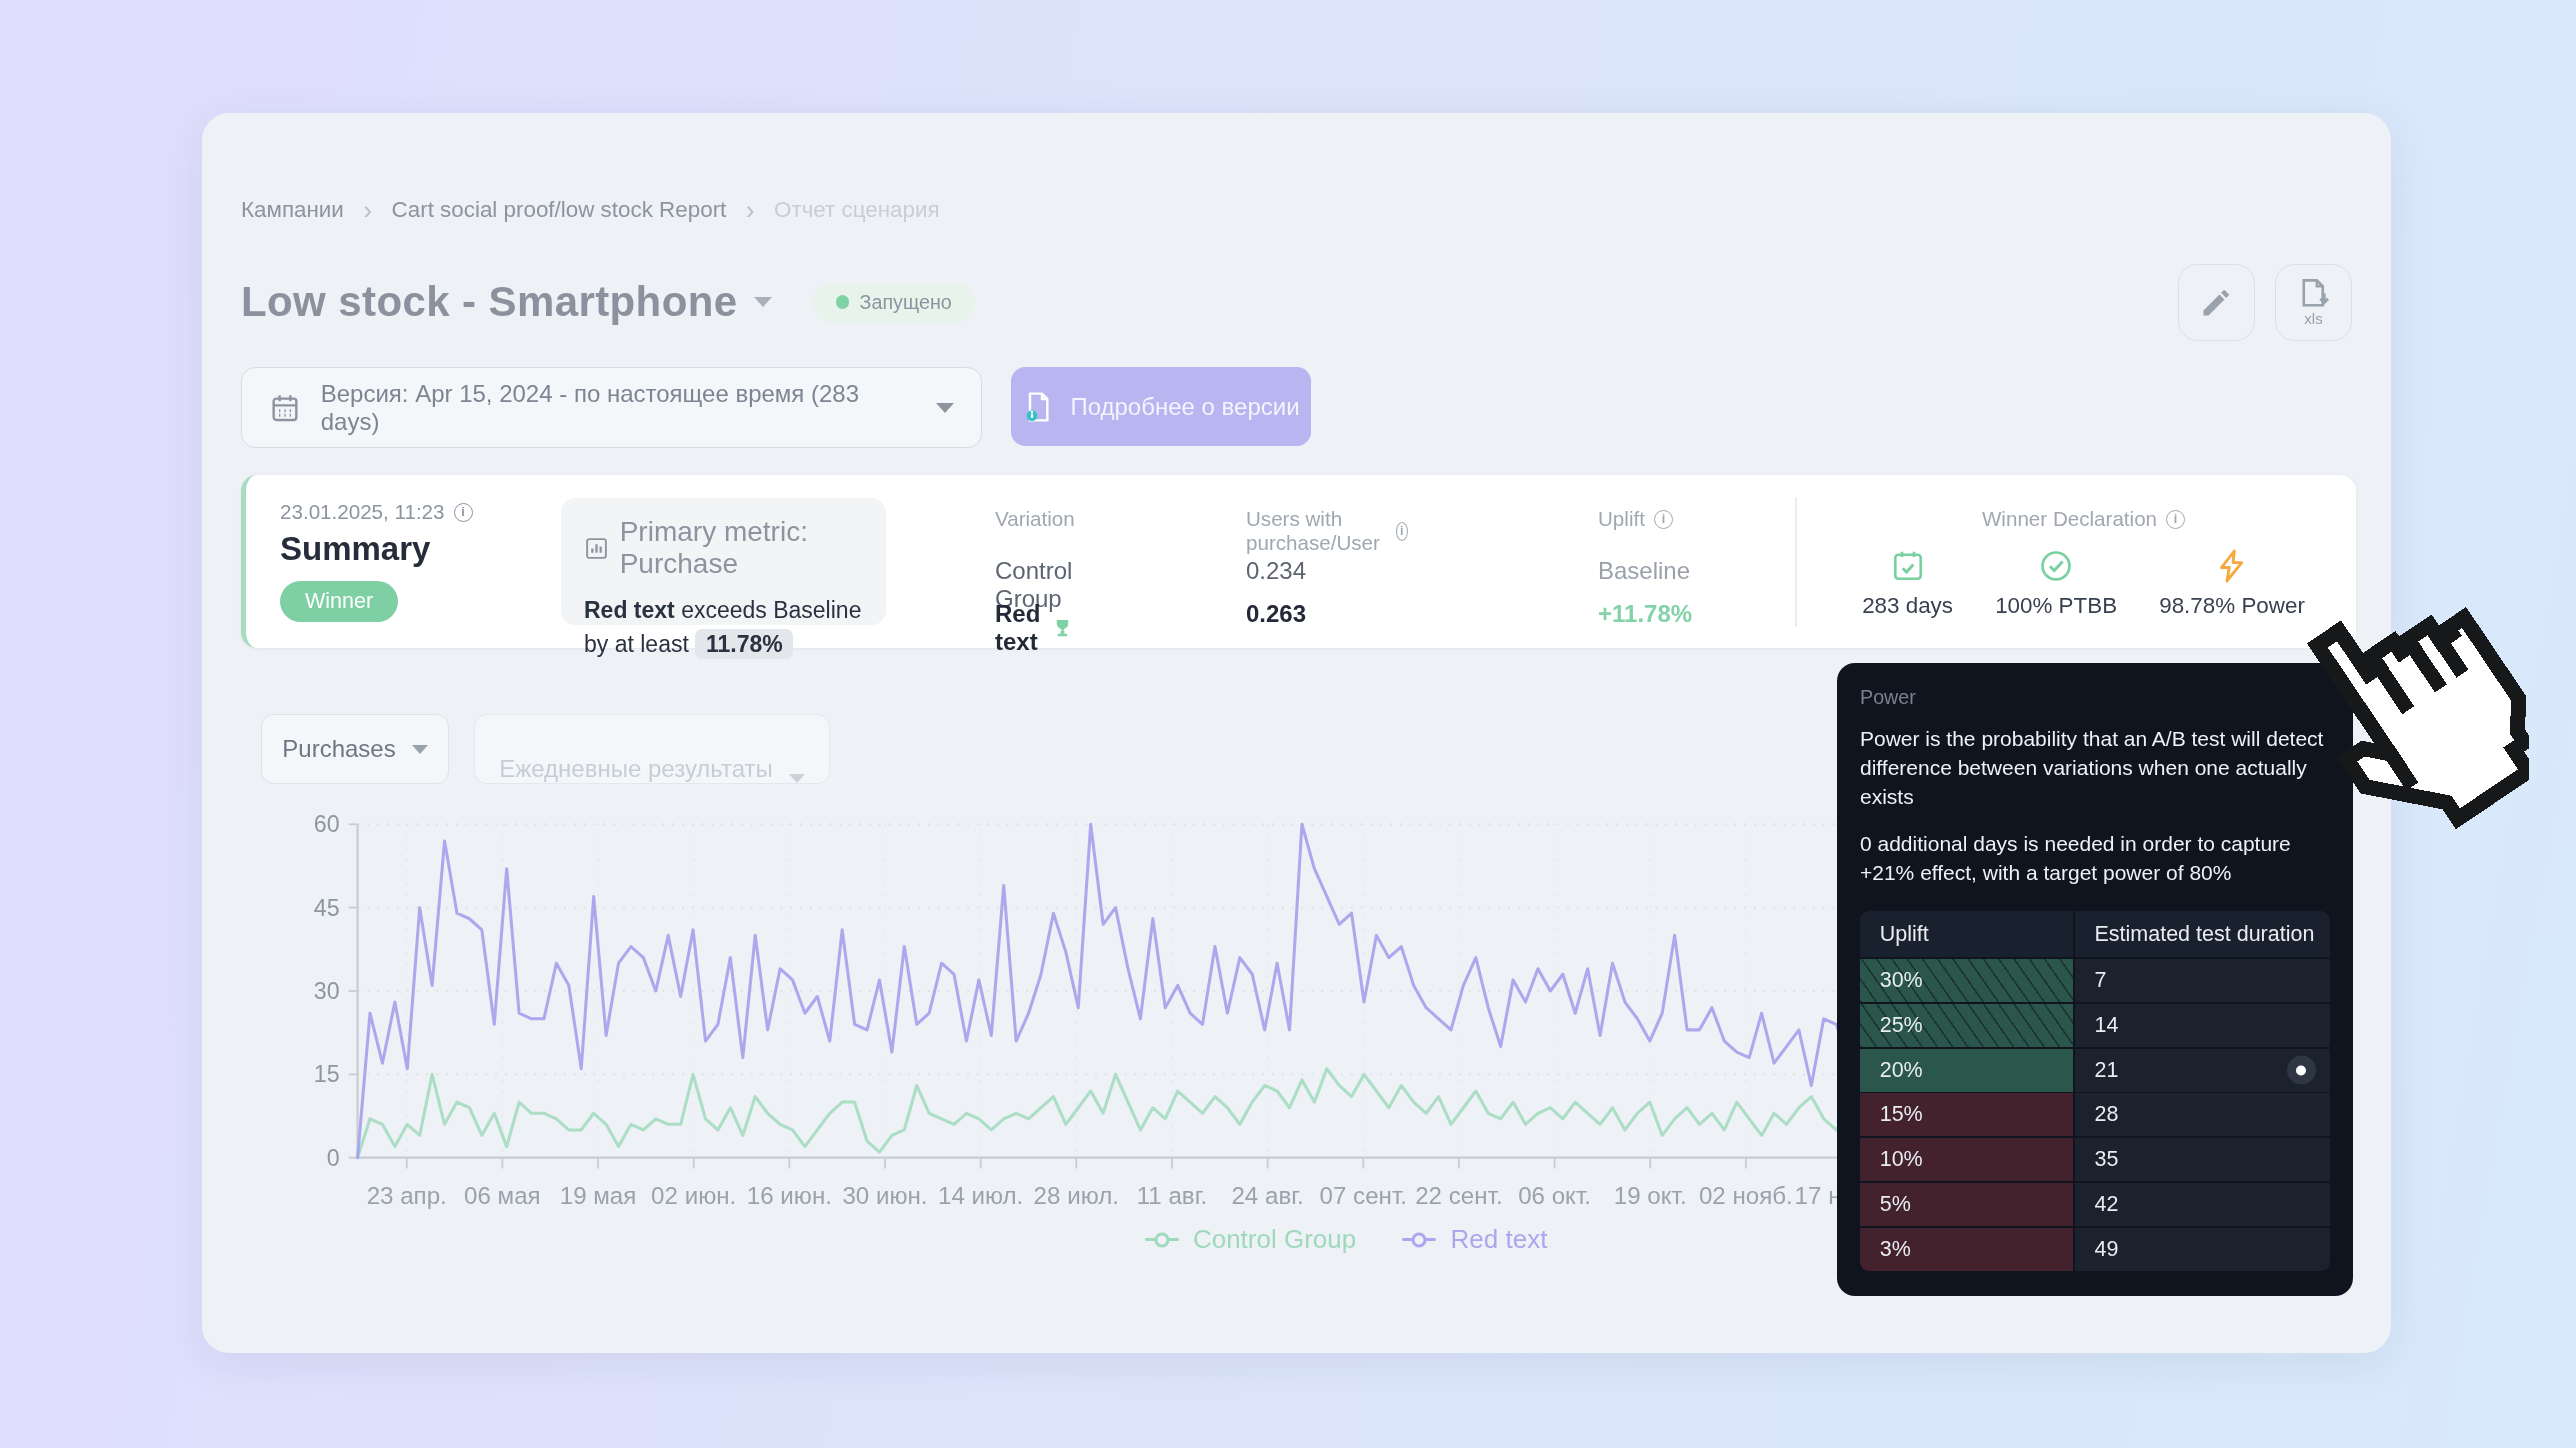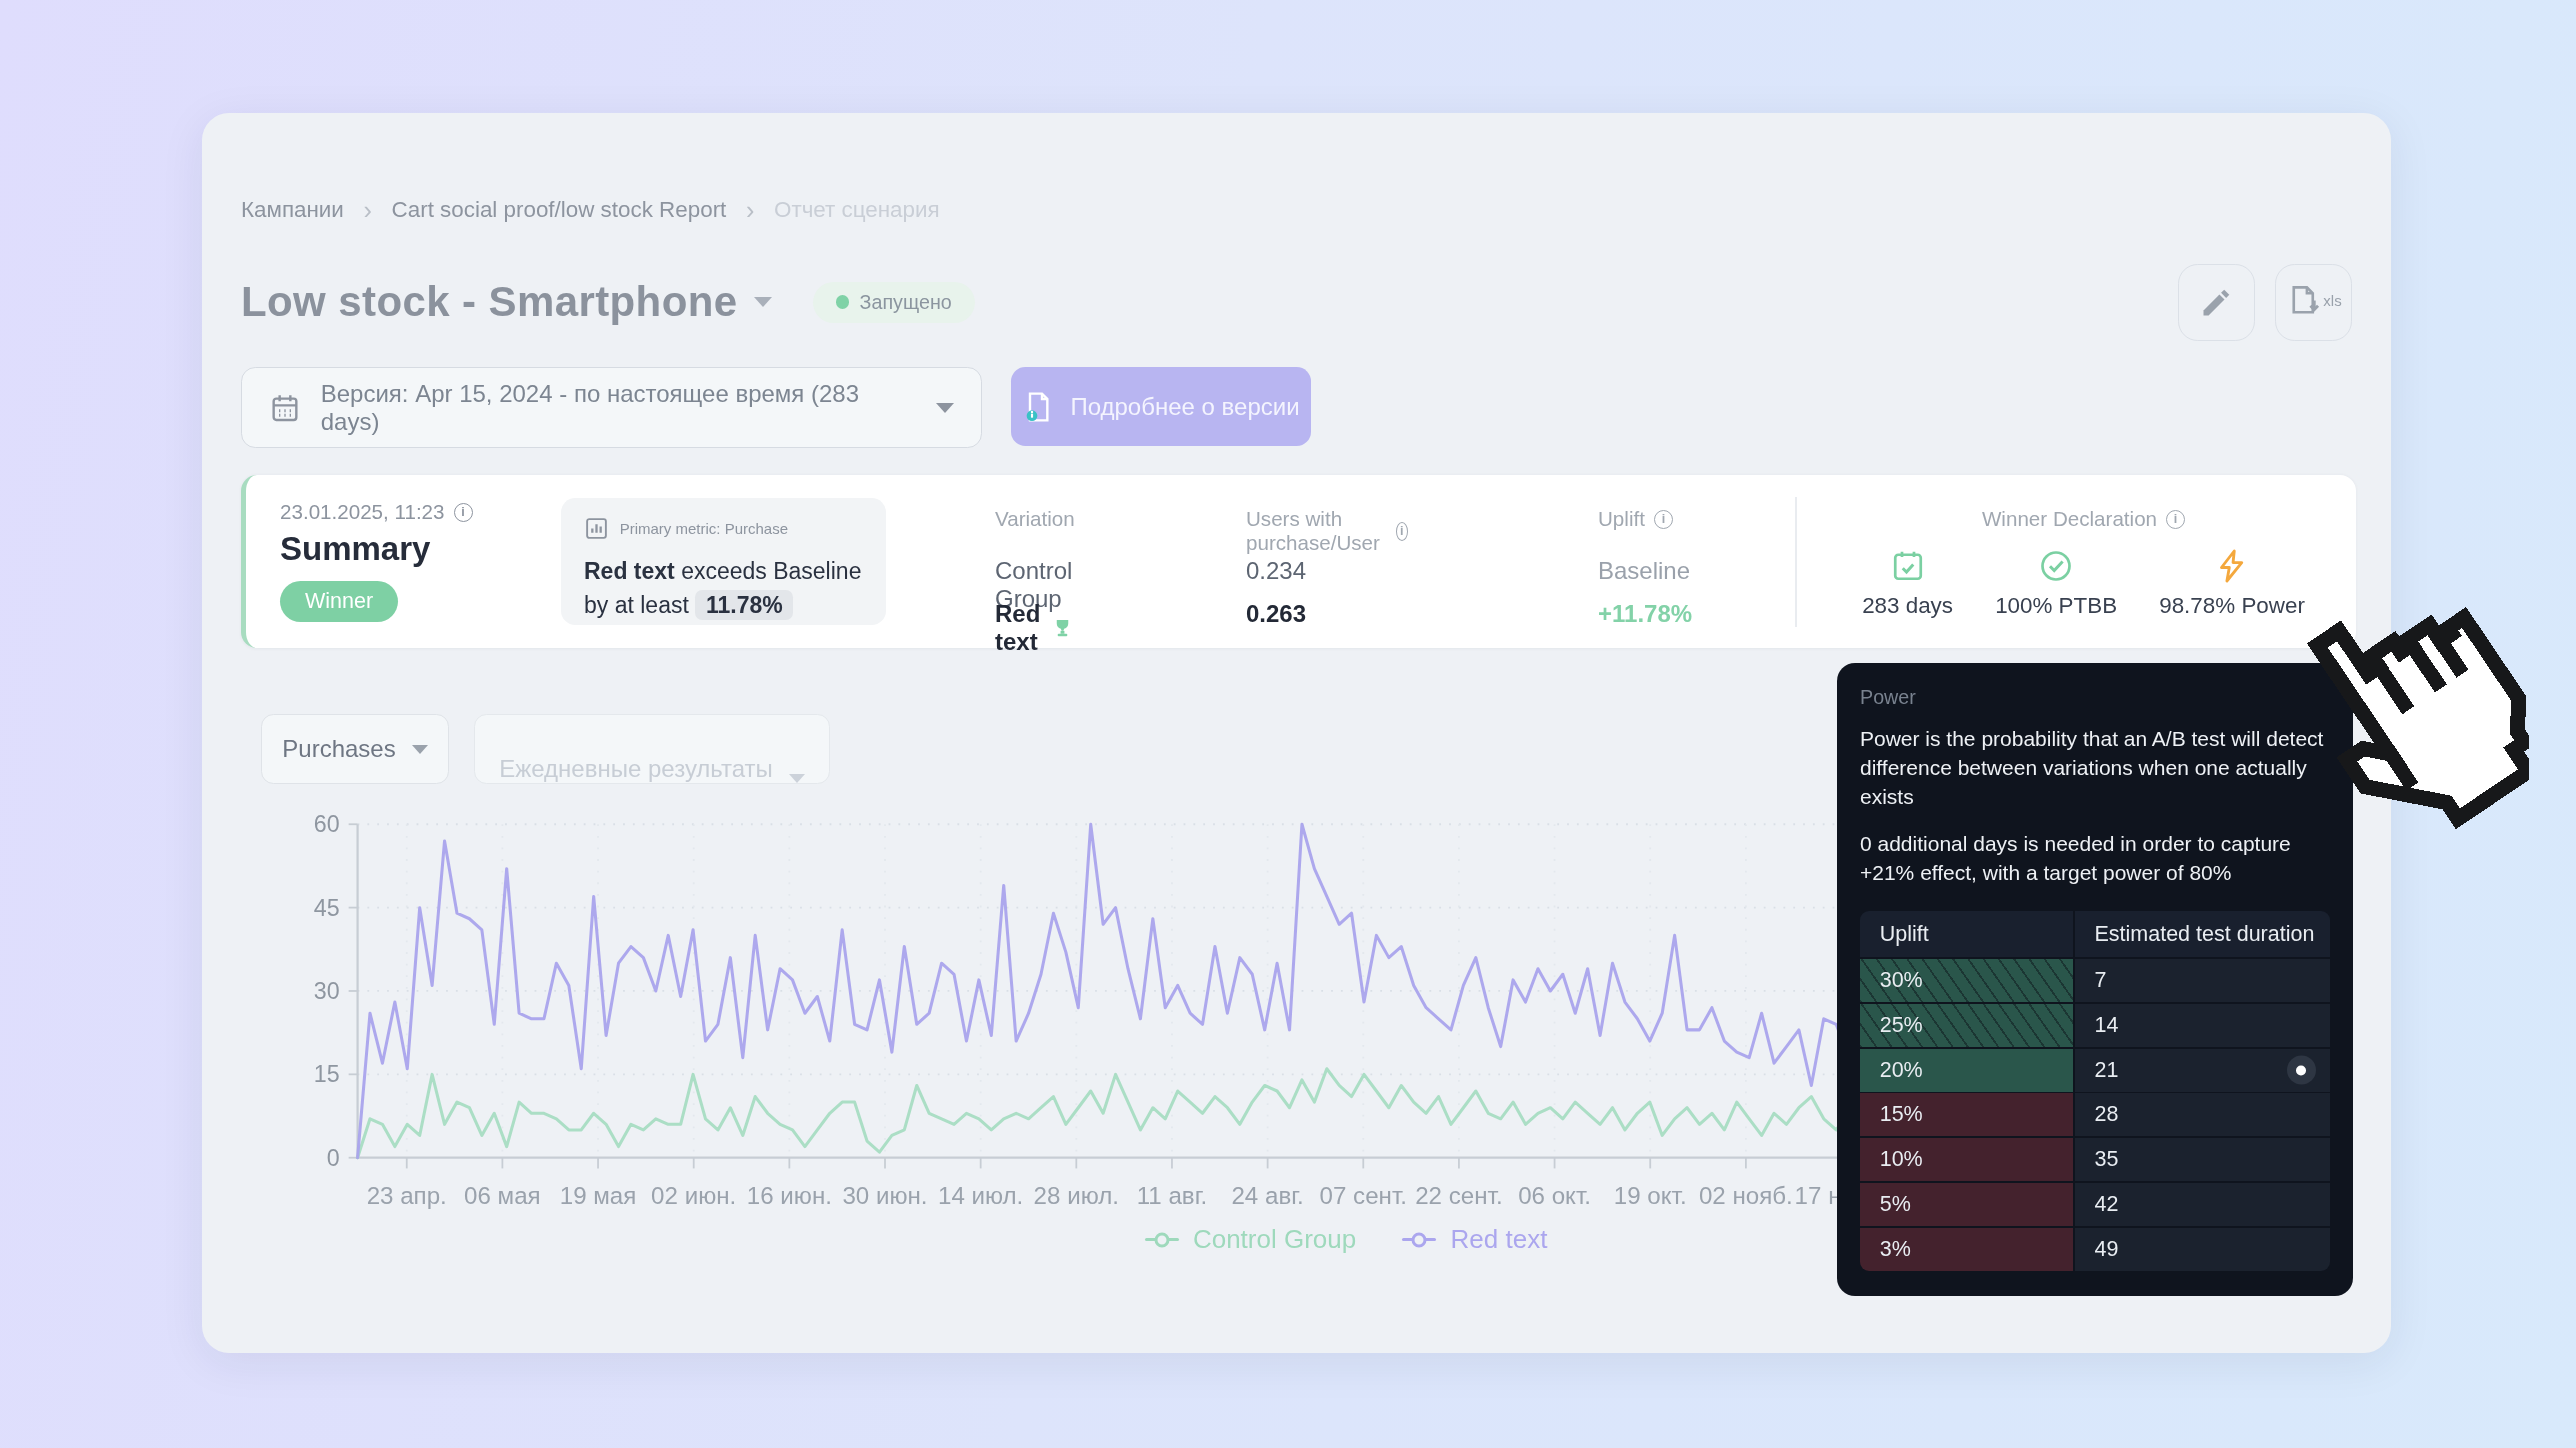--- a/index.html
+++ b/index.html
@@ -18,34 +18,34 @@
   .breadcrumb{position:absolute;left:39px;top:84px;display:flex;align-items:center;gap:19.7px;font-size:22.4px;color:#8d949f;}
   .breadcrumb .sep{color:#b9bfc7;font-size:25px;line-height:1;}
   .breadcrumb .muted{color:#c9ced6;}
   
   .title-row{position:absolute;left:39px;top:157px;right:39px;height:64px;display:flex;align-items:center;}
   .page-title{font-size:42px;font-weight:bold;color:#8b929d;letter-spacing:0.4px;}
   .title-caret{margin-left:16px;width:0;height:0;border-left:9px solid transparent;border-right:9px solid transparent;border-top:10.7px solid #a9b0ba;cursor:pointer;}
   .status-badge{margin-left:41px;display:flex;align-items:center;gap:10.7px;background:#e8f3ec;border-radius:893px;padding:9px 23px;font-size:19.7px;color:#8b959f;}
   .status-dot{width:13.4px;height:13.4px;border-radius:50%;background:#7fd2a6;}
   .top-actions{margin-left:auto;display:flex;gap:19.7px;}
-  .sq-btn{width:77px;height:77px;border:1.8px solid #dbe0e7;border-radius:19.7px;display:flex;flex-direction:row;align-items:center;justify-content:center;color:#99a1ab;cursor:pointer;background:transparent;}
+  .sq-btn{width:77px;height:77px;border:1.8px solid #dbe0e7;border-radius:19.7px;display:flex;flex-direction:column;align-items:center;justify-content:center;color:#99a1ab;cursor:pointer;background:transparent;}
   .sq-btn .mini{font-size:15px;margin-top:-3.6px;color:#99a1ab;}
   
   .version-row{position:absolute;left:39px;top:254px;display:flex;gap:29px;}
   .version-select{width:685px;height:79px;border:1.8px solid #d6dbe2;border-radius:14.3px;background:#f4f7f9;display:flex;align-items:center;padding:0 27px;gap:19.7px;font-size:24px;color:#7c8591;cursor:pointer;}
   .version-select .caret{margin-left:auto;width:0;height:0;border-left:9px solid transparent;border-right:9px solid transparent;border-top:10.7px solid #8d949f;}
   .details-btn{width:300px;height:79px;border:none;border-radius:14.3px;background:#b8b5f1;color:#f4f4fe;font-size:24px;display:flex;align-items:center;justify-content:center;gap:16px;cursor:pointer;font-family:"Liberation Sans",sans-serif;}
   
   .summary-card{position:absolute;left:39px;top:362px;width:2110px;height:173px;background:#ffffff;border-radius:16px;border-left:5.4px solid #a8dcc0;box-shadow:0 0.9px 3.6px rgba(20,30,50,.05);}
   .sum-date{position:absolute;left:34px;top:25px;font-size:20.6px;color:#8d949f;display:flex;align-items:center;gap:9px;}
   .sum-heading{position:absolute;left:34px;top:55px;font-size:33px;font-weight:bold;color:#262c3a;}
   .winner-pill{position:absolute;left:34px;top:106px;background:#7ed0a4;color:#fff;font-size:21.5px;padding:8px 25px;border-radius:893px;}
   .metric-box{position:absolute;left:315px;top:23px;width:325px;height:127px;background:#f2f4f6;border-radius:14.3px;padding:18px 23px;box-sizing:border-box;}
-  .metric-box .l1{display:flex;align-items:center;gap:10.7px;font-size:15px;color:#8d949f;}
+  .metric-box .l1{display:flex;align-items:center;gap:10.7px;font-size:28px;color:#8d949f;}
   .metric-box .l2{margin-top:12.5px;font-size:23px;line-height:1.5;color:#2a3140;}
   .chip{background:#e3e6ea;border-radius:7.2px;padding:1.8px 10.7px;font-weight:bold;}
   .col{position:absolute;top:0;height:100%;}
   .col .hdr{position:absolute;top:32px;font-size:20.6px;color:#a0a7b0;display:flex;gap:9px;align-items:center;}
   .col .r1{position:absolute;top:82px;font-size:24px;color:#5d6572;display:flex;gap:10.7px;align-items:center;}
   .col .r2{position:absolute;top:125px;font-size:24px;font-weight:bold;color:#232936;display:flex;gap:10.7px;align-items:center;}
   .uplift-pos{color:#83d2a8 !important;}
   .baseline{color:#9aa1ab !important;font-weight:normal;text-align:center;}
   .v-divider{position:absolute;left:1549px;top:21.5px;bottom:21.5px;width:1.8px;background:#e9ecf0;}
   .win-decl{position:absolute;left:1574px;right:9px;top:0;height:100%;}

